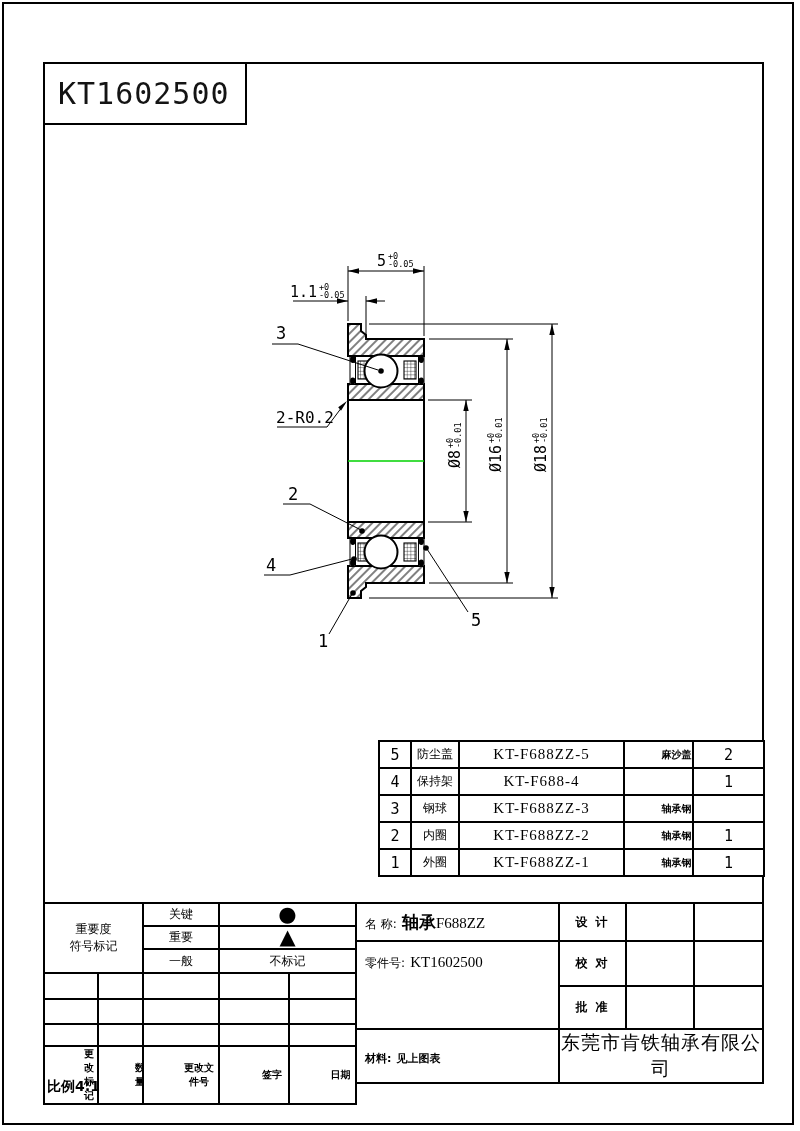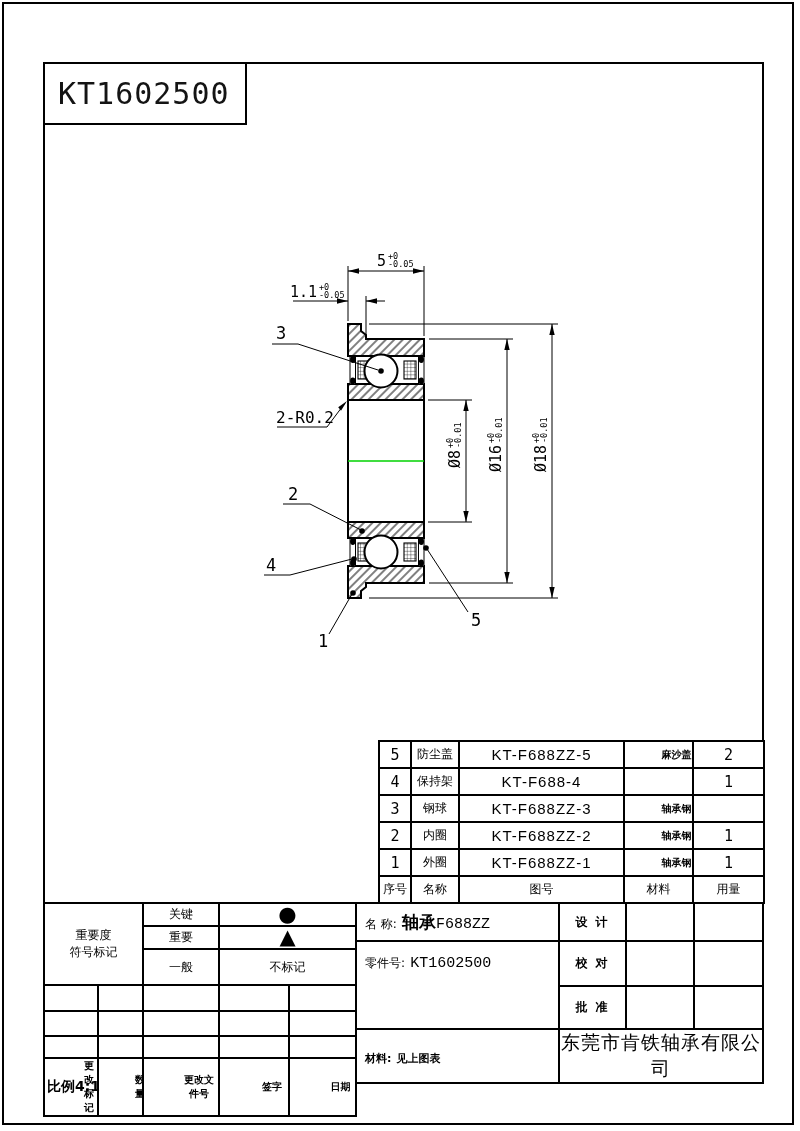--- a/index.html
+++ b/index.html
@@ -8,23 +8,23 @@
   .abs{position:absolute;}
   #page-border{left:2px;top:2px;width:792px;height:1123px;border:2px solid #000;box-sizing:border-box;}
   #inner-frame{left:43px;top:62px;width:721px;height:1008px;border:2px solid #000;box-sizing:border-box;}
   #title-box{left:43px;top:62px;width:204px;height:63px;border:2px solid #000;box-sizing:border-box;
              display:flex;align-items:center;padding-left:13px;}
   #title-box .t{font-family:"DejaVu Sans Mono",monospace;font-size:30px;font-weight:400;
                 letter-spacing:1px;color:#141414;}
   table{border-collapse:collapse;table-layout:fixed;background:#fff;position:absolute;}
   td{border:2px solid #000;padding:0;text-align:center;vertical-align:middle;overflow:hidden;
      font-family:"DejaVu Sans",sans-serif;}
-  .mono{font-family:Liberation Mono, monospace;font-weight:400;}
+  .mono{font-family:Liberation Serif, serif;font-weight:400;}
   .num{font-family:"DejaVu Sans Mono",monospace;font-size:15px;}
-  .dwg{font-family:Liberation Sans, sans-serif;font-size:15px;letter-spacing:1px;}
+  .dwg{font-family:Liberation Serif, serif;font-size:15px;letter-spacing:1px;}
   .cjk-sm{font-size:12px;font-weight:normal;}
   .cjk-xs{font-size:10px;font-weight:bold;padding-left:36px;}
   .left-align{text-align:left;padding-left:8px;}
   .sym{font-size:21px;line-height:1;}
   #scale-note{left:47px;top:1078px;font-size:14px;font-weight:bold;}
   .lbl-cell{font-size:12px;font-weight:bold;letter-spacing:2px;}
   .company{font-size:19px;font-weight:400;letter-spacing:1px;}
   svg{position:absolute;left:0;top:0;}
   svg text{font-family:"DejaVu Sans Mono",monospace;fill:#000;}
 </style>
@@ -196,27 +196,20 @@
       <td class="dwg">KT-F688ZZ-2</td>
       <td class="cjk-xs">轴承钢</td>
       <td class="num">1</td>
     </tr>
     <tr style="height:27px">
       <td class="num">1</td>
       <td class="cjk-sm">外圈</td>
       <td class="dwg">KT-F688ZZ-1</td>
       <td class="cjk-xs">轴承钢</td>
       <td class="num">1</td>
-    </tr>
-    <tr style="height:27px">
-      <td class="cjk-sm">序号</td>
-      <td class="cjk-sm">名称</td>
-      <td class="cjk-sm">图号</td>
-      <td class="cjk-sm">材料</td>
-      <td class="cjk-sm">用量</td>
     </tr>
   </tbody>
     </table>
 
   <table style="left:43px;top:902px;width:312px;">
     <colgroup>
         <col style="width:54px">
         <col style="width:45px">
         <col style="width:76px">
         <col style="width:70px">
@@ -228,21 +221,21 @@
         <div>重要度</div>
         <div>符号标记</div>
       </td>
       <td class="cjk-sm">关键</td>
       <td colspan="2" class="sym">●</td>
     </tr>
     <tr style="height:23px">
       <td class="cjk-sm">重要</td>
       <td colspan="2" class="sym">▲</td>
     </tr>
-    <tr style="height:36px">
+    <tr style="height:24px">
       <td class="cjk-sm">一般</td>
       <td colspan="2" class="cjk-sm">不标记</td>
     </tr>
     <tr style="height:26px">
       <td></td>
           <td></td>
           <td></td>
           <td></td>
           <td></td>
     </tr>

